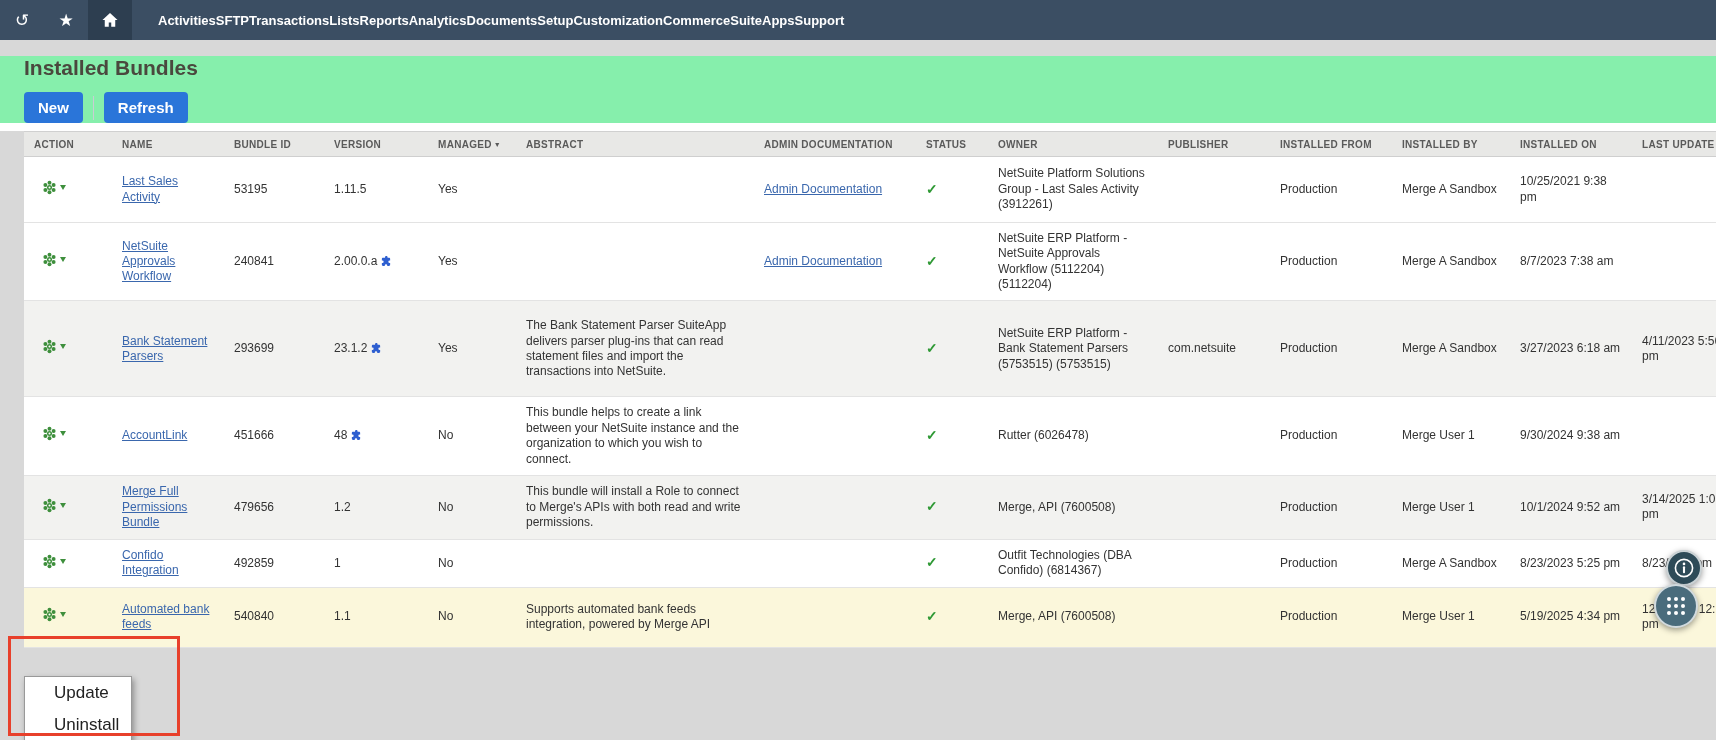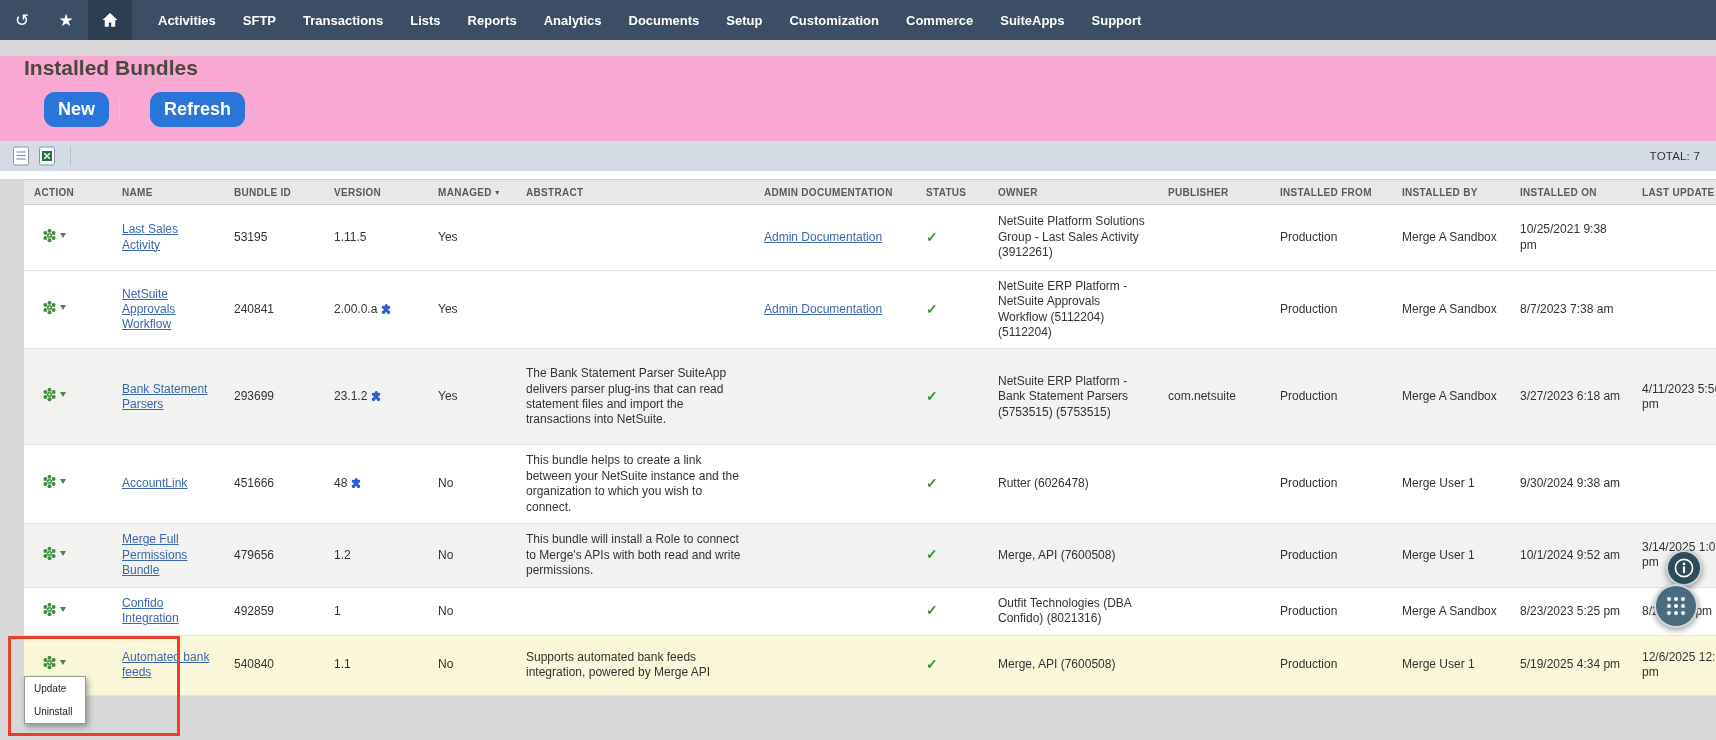--- a/index.html
+++ b/index.html
@@ -24,54 +24,52 @@
     align-items: center;
     justify-content: center;
     color: #fff;
     font-size: 17px;
     cursor: pointer;
   }
   .nav-tile.active { background: #2D3E50; }
   .nav-menu {
     display: flex;
     align-items: center;
-    gap: 27px;
     margin-left: 26px;
   }
   .nav-item {
     color: #fff;
     font-size: 13px;
     font-weight: bold;
     cursor: pointer;
     white-space: nowrap;
   }
   
-  .chrome { background: #f9a8d4; }
+  .chrome { background: #86efac; }
   .page-title {
     margin: 16px 0 0 24px;
     font-size: 21px;
     font-weight: bold;
     color: #4A483E;
   }
   .btn-row {
     margin: 12px 0 0 24px;
     display: flex;
     align-items: center;
   }
   .btn {
     background: #2A75D9;
     color: #fff;
     border: none;
-    border-radius: 11px;
+    border-radius: 4px;
     font-family: "Liberation Sans", sans-serif;
-    font-size: 18px;
+    font-size: 15px;
     font-weight: bold;
     padding: 7px 14px;
     cursor: pointer;
-    margin-left: 20px;
   }
   .btn-sep { width: 1px; height: 24px; background: #C9CDD4; margin: 0 10px; }
   .listbar {
     margin-top: 14px;
     height: 30px;
     background: #D6DCE6;
     display: flex;
     align-items: center;
     padding: 0 16px 0 12px;
   }
@@ -136,25 +134,26 @@
     position: absolute;
     left: 24px;
     top: 676px;
     background: #fff;
     border: 1px solid #999;
     box-shadow: 2px 3px 6px rgba(0,0,0,.35);
     z-index: 6;
     min-width: 62px;
   }
   .context-item {
-    font-size: 10px;
+    font-size: 17px;
     color: #222;
     padding: 6px 12px 6px 9px;
     cursor: pointer;
     white-space: nowrap;
+    margin-left: 20px;
   }
   .annotation-box {
     position: absolute;
     left: 8px;
     top: 636px;
     width: 172px;
     height: 100px;
     border: 3px solid #E8402B;
     z-index: 10;
     pointer-events: none;
@@ -203,41 +202,20 @@
     <span class="nav-item">Support</span>
   </nav>
 </div>
 
 <div class="chrome">
   <h1 class="page-title">Installed Bundles</h1>
   <div class="btn-row">
     <button class="btn">New</button>
     <span class="btn-sep"></span>
     <button class="btn">Refresh</button>
-  </div>
-  <div class="listbar">
-    <span class="tool-icon">
-      <svg width="18" height="20" viewBox="0 0 18 20">
-          <rect x="1.5" y="1" width="15" height="18" rx="1.5" fill="#fff" stroke="#8A93A3"></rect>
-          <g stroke="#8A93A3" stroke-width="1.2">
-            <line x1="4.5" y1="6" x2="13.5" y2="6"></line>
-            <line x1="4.5" y1="9.5" x2="13.5" y2="9.5"></line>
-            <line x1="4.5" y1="13" x2="13.5" y2="13"></line>
-          </g>
-        </svg>
-    </span>
-    <span class="tool-icon">
-      <svg width="18" height="20" viewBox="0 0 18 20">
-          <rect x="1.5" y="1" width="15" height="18" rx="1.5" fill="#fff" stroke="#8A93A3"></rect>
-          <rect x="4" y="5" width="10" height="10" fill="#217346"></rect>
-          <path d="M6.2 7.2l5.6 5.6M11.8 7.2l-5.6 5.6" stroke="#fff" stroke-width="1.4"></path>
-        </svg>
-    </span>
-    <span class="bar-sep"></span>
-    <span class="total">TOTAL: 7</span>
   </div>
   <div class="gap"></div>
 </div>
 
 <table>
   <colgroup>
     <col style="width:88px">
       <col style="width:112px">
       <col style="width:100px">
       <col style="width:104px">
@@ -443,21 +421,21 @@
             </svg>
             <span class="caret"></span>
           </span></td>
         <td><a class="lnk">Confido Integration</a></td>
         <td><span>492859</span></td>
         <td><span>1</span></td>
         <td><span>No</span></td>
         <td><span></span></td>
         <td></td>
         <td><span class="check">✓</span></td>
-        <td><span>Outfit Technologies (DBA Confido) (8021316)</span></td>
+        <td><span>Outfit Technologies (DBA Confido) (6814367)</span></td>
         <td><span></span></td>
         <td><span>Production</span></td>
         <td><span>Merge A Sandbox</span></td>
         <td><span>8/23/2023 5:25 pm</span></td>
         <td><span>8/23/20 7 pm</span></td>
       </tr>
       <tr class="highlight">
         <td class="c-action"><span class="actionbtn">
             <svg width="15" height="15" viewBox="0 0 16 16">
               <g fill="#3E8F3C">

